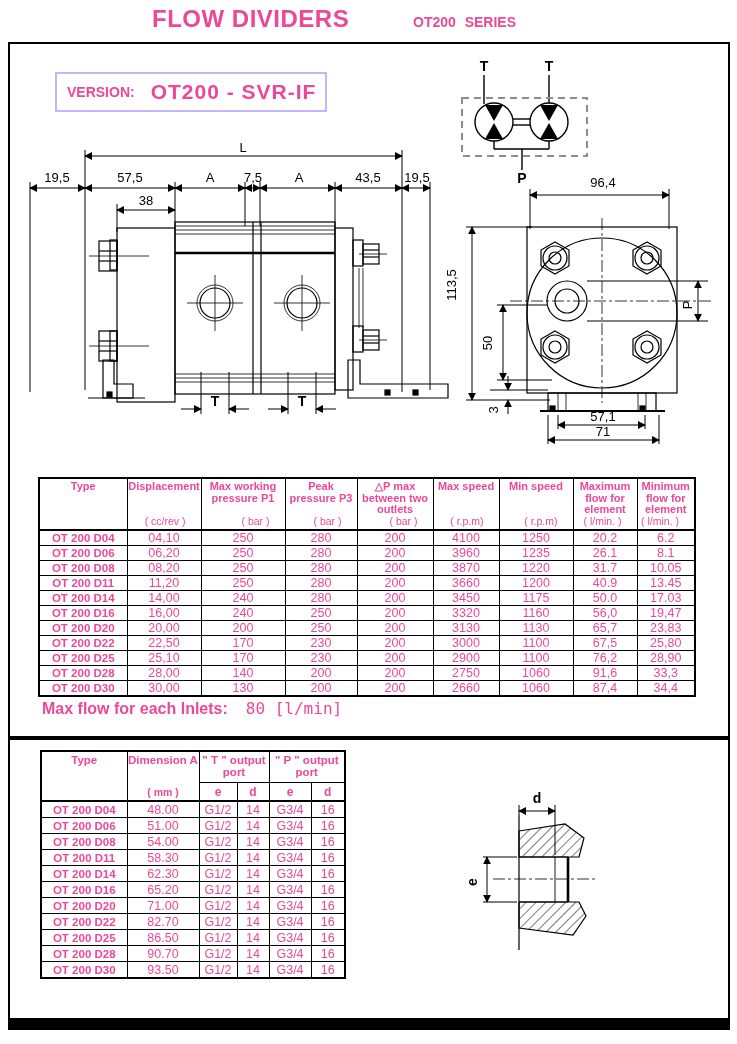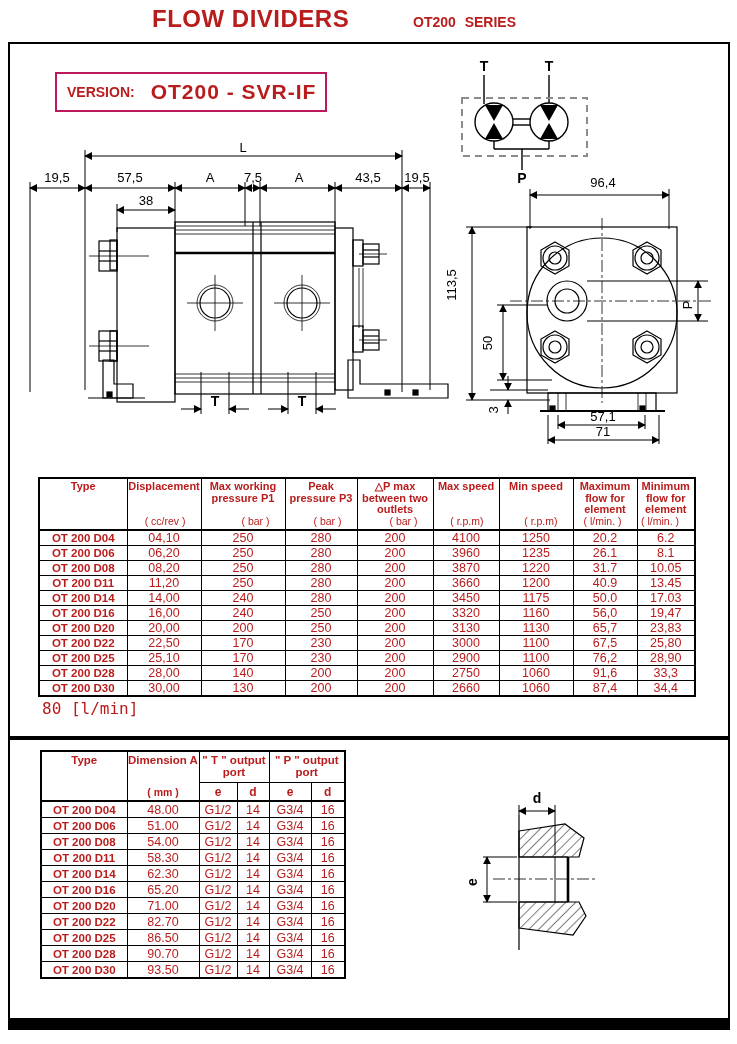--- a/index.html
+++ b/index.html
@@ -1,28 +1,28 @@
 <!DOCTYPE html>
 <html><head>
 <meta charset="utf-8">
 <style>
   html,body { margin:0; padding:0; background:#fff; }
   .page { position:relative; width:737px; height:1044px; background:#fff; overflow:hidden;
-          font-family:"Liberation Sans", sans-serif; color:#b91c1c; }
+          font-family:"Liberation Sans", sans-serif; color:#ec4899; }
   .abs { position:absolute; }
 
   
   .hdr-title  { left:152px; top:5px;  font-size:24px; font-weight:bold; letter-spacing:0.5px; }
   .hdr-series { left:413px; top:14px; font-size:14px; font-weight:bold; word-spacing:5px; }
 
   
   .box-top    { left:8px; top:42px;  width:718px; height:692px; border:2px solid #000; }
   .box-bottom { left:8px; top:738px; width:718px; height:278px; border:2px solid #000; border-bottom:12px solid #000; }
 
-  .version-box { left:55px; top:72px; width:258px; height:36px; border:2px solid #be185d;
+  .version-box { left:55px; top:72px; width:258px; height:36px; border:2px solid #c4b5fd;
                  display:flex; align-items:center; padding-left:10px; gap:16px; box-sizing:content-box; }
   .version-label { font-size:14px; font-weight:bold; }
   .version-value { font-size:21px; font-weight:bold; letter-spacing:1px; }
 
   svg { position:absolute; overflow:visible; }
   svg text { font-family:"Liberation Sans", sans-serif; fill:#000; }
   .dim { font-size:13px; }
   .dimB { font-size:14px; font-weight:bold; }
 
   
@@ -438,20 +438,21 @@
             <td>2660</td>
             <td>1060</td>
             <td>87,4</td>
             <td>34,4</td>
           </tr>
         </tbody>
     </table>
   </div>
 
   <div class="abs max-flow">
+    <span class="max-flow-label">Max flow for each Inlets:</span>
     <span class="max-flow-value">80 [l/min]</span>
   </div>
 
   <div class="abs t2wrap">
     <table class="t2">
       <colgroup>
         <col style="width:86px">
           <col style="width:72px">
           <col style="width:38px">
           <col style="width:32px">

